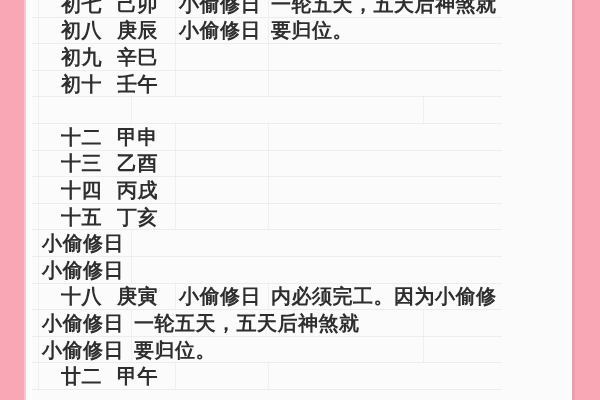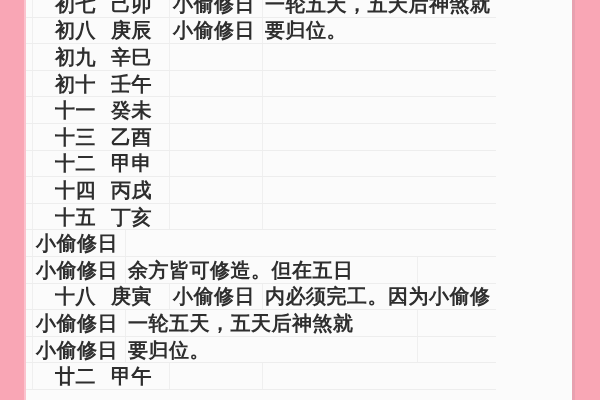--- a/index.html
+++ b/index.html
@@ -24,21 +24,21 @@
   .sidebar.right { left: 572px; width: 28px; }
   .sidebar.right .edge {
     position: absolute; left: 0; top: 0; bottom: 0; width: 3px;
     background: #E8A0AF;
   }
   .sidebar.left .edge {
     position: absolute; right: 0; top: 0; bottom: 0; width: 2px;
     background: #FBC3CE;
   }
   .content {
-    position: absolute; left: 26px; top: 0;
+    position: absolute; left: 32px; top: 0;
     width: 470px; height: 400px;
     overflow: hidden;
     background: #FBFBFB;
   }
   .table {
     position: absolute; left: 0; top: -9px;
     width: 546px;
   }
   .row {
     display: flex;
@@ -135,23 +135,34 @@
       <span class="t tagtext"></span>
     </div>
     <div class="cell note">
       <span class="t notetext"></span>
     </div>
     <div class="cell pad"></div>
   </div>
 
   <div class="row">
     <div class="cell spacer"></div>
-    <div class="cell dg">
-      <span class="t date">十一</span>
-      <span class="t ganzhi">癸未</span>
+    <div class="cell tag">
+      <span class="t tagtext"></span>
+    </div>
+    <div class="cell note">
+      <span class="t notetext"></span>
+    </div>
+    <div class="cell pad"></div>
+  </div>
+
+  <div class="row">
+    <div class="cell spacer"></div>
+    <div class="cell dg">
+      <span class="t date">十二</span>
+      <span class="t ganzhi">甲申</span>
     </div>
     <div class="cell tag">
       <span class="t tagtext"></span>
     </div>
     <div class="cell note">
       <span class="t notetext"></span>
     </div>
     <div class="cell pad"></div>
   </div>
 
@@ -166,35 +177,20 @@
     </div>
     <div class="cell note">
       <span class="t notetext"></span>
     </div>
     <div class="cell pad"></div>
   </div>
 
   <div class="row">
     <div class="cell spacer"></div>
     <div class="cell dg">
-      <span class="t date">十二</span>
-      <span class="t ganzhi">甲申</span>
-    </div>
-    <div class="cell tag">
-      <span class="t tagtext"></span>
-    </div>
-    <div class="cell note">
-      <span class="t notetext"></span>
-    </div>
-    <div class="cell pad"></div>
-  </div>
-
-  <div class="row">
-    <div class="cell spacer"></div>
-    <div class="cell dg">
       <span class="t date">十四</span>
       <span class="t ganzhi">丙戌</span>
     </div>
     <div class="cell tag">
       <span class="t tagtext"></span>
     </div>
     <div class="cell note">
       <span class="t notetext"></span>
     </div>
     <div class="cell pad"></div>
@@ -221,23 +217,20 @@
       <span class="t tagtext">小偷修日</span>
     </div>
     <div class="cell pad"></div>
   </div>
 
   <div class="row">
     <div class="cell spacer"></div>
     <div class="cell tag">
       <span class="t tagtext">小偷修日</span>
     </div>
-    <div class="cell note">
-      <span class="t notetext">余方皆可修造。但在五日</span>
-    </div>
     <div class="cell pad"></div>
   </div>
 
   <div class="row">
     <div class="cell spacer"></div>
     <div class="cell dg">
       <span class="t date">十八</span>
       <span class="t ganzhi">庚寅</span>
     </div>
     <div class="cell tag">

